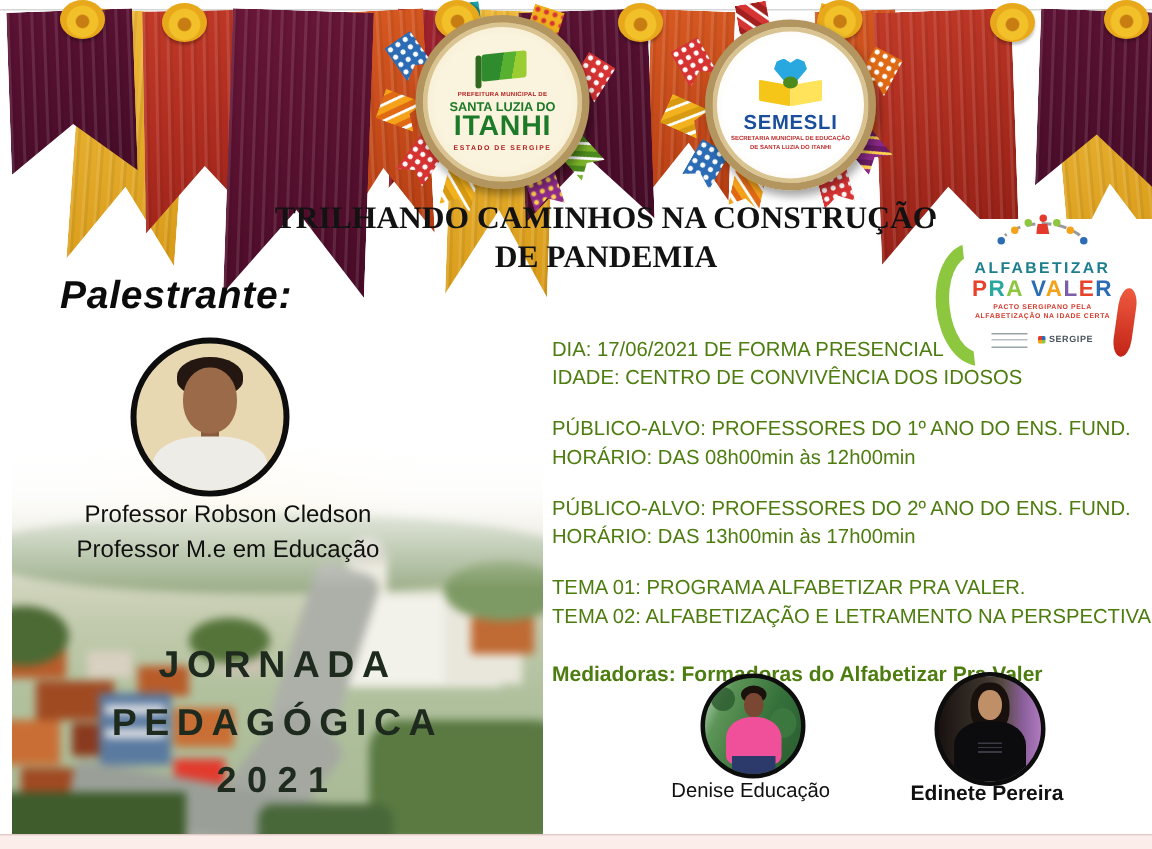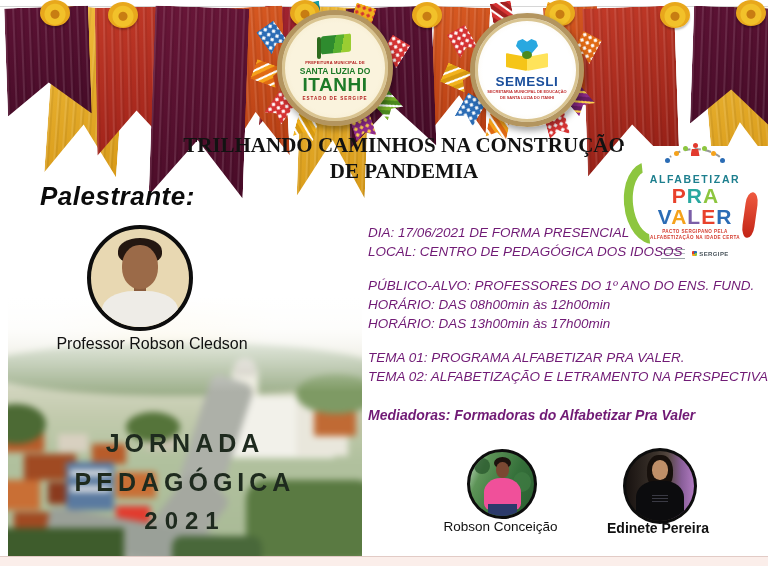--- a/index.html
+++ b/index.html
@@ -46,21 +46,21 @@
   .alfa .stroke{position:absolute;right:12px;bottom:2px;width:12px;height:46px;border-radius:6px/12px;
         background:linear-gradient(180deg,#ef5a40,#c22416);transform:rotate(8deg);}
   .alfa .inner{position:absolute;left:20px;top:0;width:106px;text-align:center;}
   .alfa .arc{position:relative;width:64px;height:22px;margin:2px auto 0;border-radius:50%/100% 100% 0 0;
         border-top:2px dashed #9a9a9a;border-left:2px dashed transparent;border-right:2px dashed transparent;}
   .alfa .dot{position:absolute;border-radius:50%;}
   .alfa .person{position:absolute;left:27px;top:-7px;width:10px;height:14px;}
   .alfa .person .ph{width:5px;height:5px;border-radius:50%;background:#e23b2e;margin:0 auto;}
   .alfa .person .pb{width:9px;height:7px;background:#e23b2e;clip-path:polygon(15% 0,85% 0,100% 100%,0 100%);margin:1px auto 0;}
   .alfa .w1{font-size:10.5px;font-weight:bold;letter-spacing:1.6px;color:#1d7f8e;margin-top:1px;}
-  .alfa .w2{font-size:21px;font-weight:bold;letter-spacing:1px;line-height:1;}
+  .alfa .w2{font-size:15px;font-weight:bold;letter-spacing:1px;line-height:1;}
   .alfa .tag{font-size:4.6px;font-weight:bold;color:#d43b2e;letter-spacing:.4px;line-height:1.4;margin-top:2px;}
   .alfa .gov{display:flex;align-items:center;justify-content:center;gap:7px;margin-top:7px;}
   .alfa .gov-lines{width:24px;height:8px;border-top:1px solid #9aa3a8;border-bottom:1px solid #9aa3a8;position:relative;}
   .alfa .gov-lines::after{content:"";position:absolute;left:0;top:3px;width:24px;border-top:1px solid #b8bfc3;}
   .alfa .gov-name{font-size:6px;font-weight:bold;color:#4a555c;letter-spacing:.4px;display:flex;align-items:center;gap:2px;}
   .alfa .gov-mark{width:5px;height:5px;background:conic-gradient(#2b6cb5 0 25%,#8dc63f 0 50%,#f5a21b 0 75%,#e23b2e 0);border-radius:1px;display:inline-block;}
 
   
   .palestrante{position:absolute;left:40px;top:181px;font-size:26px;font-style:italic;font-weight:bold;color:#0b0b0b;z-index:7;letter-spacing:.5px;}
   .prof-photo{position:absolute;left:87px;top:225px;width:98px;height:98px;border-radius:50%;border:4px solid #0d0d0d;
@@ -76,21 +76,21 @@
   .photo-art{position:absolute;inset:-12px;filter:blur(3px);}
   .photo-art .base{position:absolute;inset:0;background:linear-gradient(180deg,#ffffff 0%,#f2f0e6 16%,#dcdcca 30%,#c3cbae 46%,#b1c19e 62%,#a7b894 100%);}
   .photo-art .glow{position:absolute;left:60px;top:-30px;width:220px;height:120px;border-radius:50%;background:radial-gradient(closest-side,#f7e9b8,transparent);}
   .photo-art .hill{position:absolute;left:-16px;top:58px;width:400px;height:54px;border-radius:50%;background:#8da47c;opacity:.75;}
   .b{position:absolute;}
   .jornada{position:absolute;left:8px;top:424px;width:354px;text-align:center;z-index:3;color:#1e2a1e;
         font-size:25px;font-weight:bold;letter-spacing:5px;line-height:1.55;}
   .jornada .yr{font-size:24px;letter-spacing:7px;}
 
   
-  .details{position:absolute;left:368px;top:224px;width:398px;font-size:13.5px;color:#701a75;z-index:7;line-height:1.26;font-style:italic;}
+  .details{position:absolute;left:368px;top:224px;width:398px;font-size:13.5px;color:#4d7c0f;z-index:7;line-height:1.26;}
   .details .ln{white-space:nowrap;}
   .gap-lg{margin-top:17px;}
   .gap-sm{margin-top:2px;}
   .details .med{font-weight:bold;font-size:14px;margin-top:22px;}
 
   
   .med-photo{position:absolute;border-radius:50%;border:3px solid #0d0d0d;overflow:hidden;z-index:7;}
   .med1{left:467px;top:449px;width:64px;height:64px;background:linear-gradient(115deg,#cfe6d2 0%,#5d9457 22%,#35703a 60%,#2a5c30 100%);}
   .med1 .leaf1{position:absolute;left:4px;top:6px;width:16px;height:16px;border-radius:50%;background:#2a5a2e;opacity:.8;}
   .med1 .leaf2{position:absolute;right:3px;top:20px;width:18px;height:20px;border-radius:50%;background:#3f7a42;opacity:.8;}
@@ -232,20 +232,21 @@
 
   <div class="palestrante">Palestrante:</div>
   <div class="prof-photo">
     <div class="hair"></div>
     <div class="neck"></div>
     <div class="shirt"></div>
     <div class="face"></div>
   </div>
   <div class="prof-name">
     <div>Professor Robson Cledson</div>
+    <div>Professor M.e em Educação</div>
   </div>
 
   <div class="photo">
     <div class="photo-art">
       <div class="base"></div>
       <div class="glow"></div>
       <div class="hill"></div>
 
       <div class="b" style="left:236px;top:86px;width:26px;height:62px;background:#eceadd;"></div>
       <div class="b" style="left:238px;top:74px;width:22px;height:18px;border-radius:50% 50% 0 0;background:#cfccc0;"></div>
@@ -282,40 +283,41 @@
     <div style="position:absolute;left:0;top:0;width:100%;height:96px;background:linear-gradient(180deg,#ffffff 0%,rgba(255,255,255,.85) 34%,rgba(255,255,255,0) 100%);"></div>
   </div>
 
   <div class="jornada">
     <div>JORNADA PEDAGÓGICA</div>
     <div class="yr">2021</div>
   </div>
 
   <div class="details">
     <div class="ln">DIA: 17/06/2021 DE FORMA PRESENCIAL</div>
-    <div class="ln gap-sm">LOCAL: CENTRO DE PEDAGÓGICA DOS IDOSOS</div>
+    <div class="ln gap-sm">IDADE: CENTRO DE CONVIVÊNCIA DOS IDOSOS</div>
     <div class="ln gap-lg">PÚBLICO-ALVO: PROFESSORES DO 1º ANO DO ENS. FUND.</div>
     <div class="ln gap-sm">HORÁRIO: DAS 08h00min às 12h00min</div>
+    <div class="ln gap-lg">PÚBLICO-ALVO: PROFESSORES DO 2º ANO DO ENS. FUND.</div>
     <div class="ln gap-sm">HORÁRIO: DAS 13h00min às 17h00min</div>
     <div class="ln gap-lg">TEMA 01: PROGRAMA ALFABETIZAR PRA VALER.</div>
     <div class="ln gap-sm">TEMA 02: ALFABETIZAÇÃO E LETRAMENTO NA PERSPECTIVA</div>
     <div class="ln med">Mediadoras: Formadoras do Alfabetizar Pra Valer</div>
   </div>
 
   <div class="med-photo med1">
     <div class="leaf1"></div>
       <div class="leaf2"></div>
     <div class="hair"></div>
       <div class="top"></div>
       <div class="skirt"></div>
       <div class="face"></div>
   </div>
   <div class="med-photo med2">
     <div class="hair"></div>
       <div class="shirt"></div>
       <div class="print"></div>
       <div class="face"></div>
   </div>
-  <div class="med-name name1">Robson Conceição</div>
+  <div class="med-name name1">Denise Educação</div>
   <div class="med-name name2">Edinete Pereira</div>
 
   <div class="bottom-strip"></div>
 </div>
 
 </body></html>

